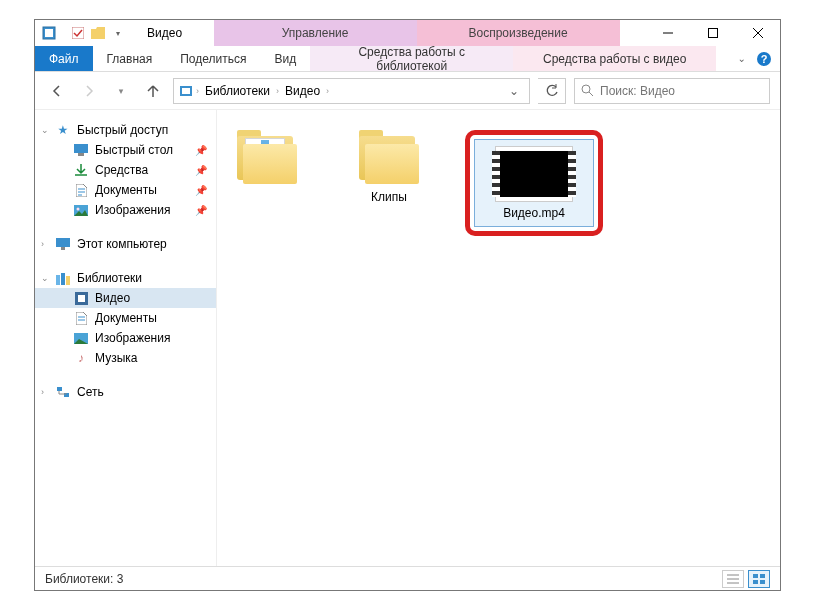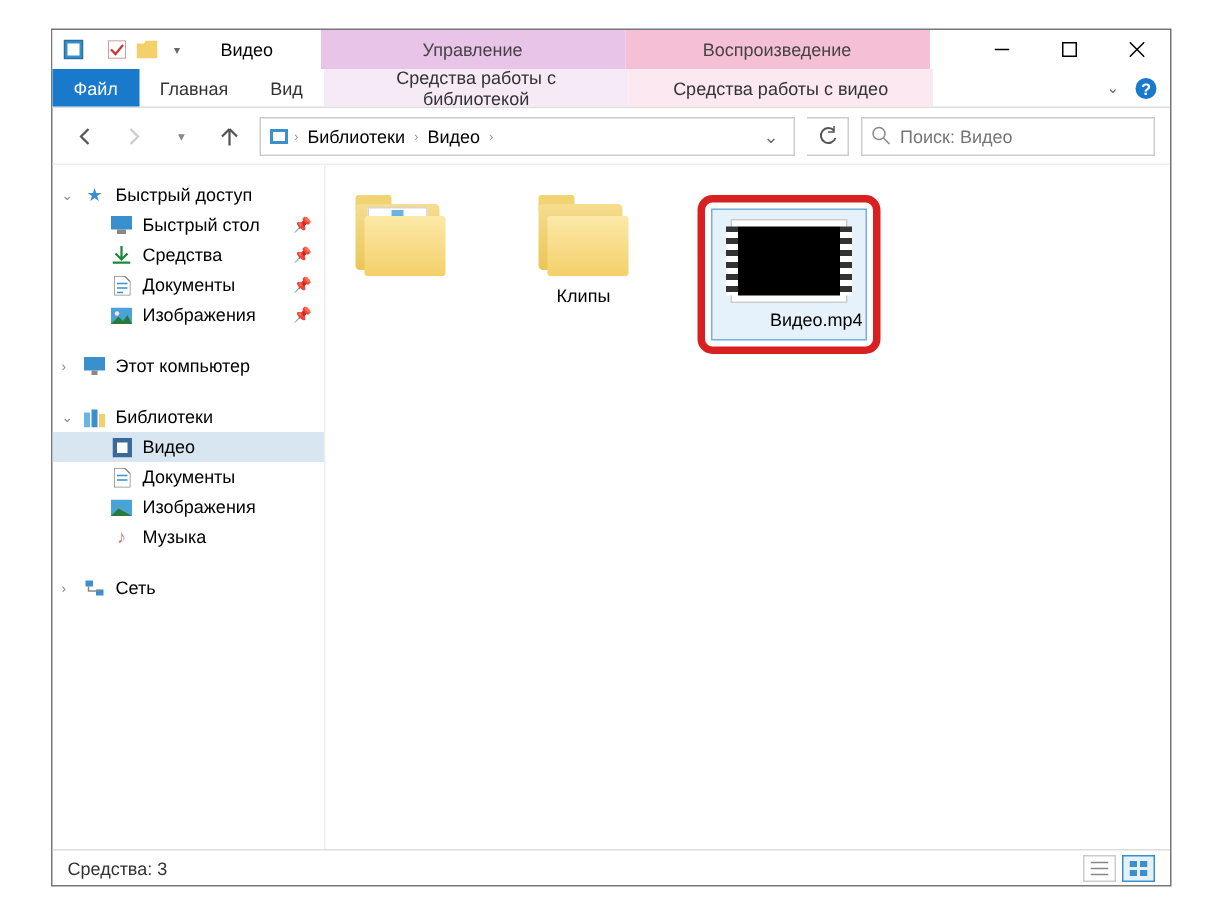--- a/index.html
+++ b/index.html
@@ -57,21 +57,21 @@
 .item { width: 92px; display: flex; flex-direction: column; align-items: center; gap: 4px; }
 .item-label { font-size: 12px; text-align: center; line-height: 1.3; }
 .folder-icon { width: 68px; height: 56px; position: relative; }
 .folder-back { position: absolute; left: 4px; top: 6px; width: 56px; height: 44px; background: linear-gradient(#f6dd8e,#e9c657); border-radius: 3px; }
 .folder-tab { position: absolute; left: 4px; top: 0; width: 24px; height: 10px; background: #f0d373; border-radius: 2px 2px 0 0; }
 .folder-front { position: absolute; left: 10px; top: 14px; width: 54px; height: 40px; background: linear-gradient(#fce9a8,#f4d06a); border-radius: 2px; }
 .folder-sheet { position: absolute; left: 12px; top: 8px; width: 40px; height: 40px; background: #fff; border: 1px solid #d6d6d6; }
 .folder-strip { position: absolute; left: 28px; top: 10px; width: 8px; height: 38px; background: linear-gradient(#6ab5e8,#3a8fcd); }
 
 .video-highlight { border: 5px solid #d92020; border-radius: 10px; padding: 4px; }
-.video-item { border: 1px solid #7aaedb; background: #e6f2fb; padding: 6px 2px 4px; width: 104px; align-items: flex-end; }
+.video-item { border: 1px solid #7aaedb; background: #e6f2fb; padding: 6px 2px 4px; width: 120px; }
 .video-thumb { width: 78px; height: 56px; background: #fff; border: 1px solid #ccc; margin: 0 auto; position: relative; }
 .film { position: absolute; left: 4px; top: 4px; right: 4px; bottom: 4px; background: #000; }
 .film::before, .film::after { content: ""; position: absolute; top: 0; bottom: 0; width: 8px; background: repeating-linear-gradient(#333 0 4px, #fff 4px 8px); }
 .film::before { left: -8px; }
 .film::after { right: -8px; }
 
 
 .statusbar { height: 24px; border-top: 1px solid #ddd; display: flex; align-items: center; padding: 0 10px; font-size: 12px; color: #333; }
 .status-right { margin-left: auto; display: flex; gap: 4px; }
 .view-btn { width: 22px; height: 18px; border: 1px solid #ccc; display: flex; align-items: center; justify-content: center; }
@@ -127,20 +127,21 @@
           <svg width="10" height="10">
             <path d="M0 0 L10 10 M10 0 L0 10" stroke="#000"></path>
           </svg>
         </div>
     </div>
   </div>
 
   <div class="ribbon">
     <div class="tab tab-file">Файл</div>
     <div class="tab">Главная</div>
+    <div class="tab">Поделиться</div>
     <div class="tab">Вид</div>
     <div class="tab ctx-tab ctx-tab-purple">Средства работы с библиотекой</div>
     <div class="tab ctx-tab ctx-tab-pink">Средства работы с видео</div>
     <div class="ribbon-end">
       <span style="font-size:10px;color:#666;">⌄</span>
       <span>
           <svg width="16" height="16">
             <circle cx="8" cy="8" r="7" fill="#1979ca"></circle>
             <text x="8" y="12" text-anchor="middle" fill="#fff" font-size="11" font-weight="bold">?</text>
           </svg>
@@ -342,21 +343,21 @@
                 <div class="film"></div>
               </div>
             <div class="item-label">Видео.mp4</div>
           </div>
         </div>
       </div>
     </div>
   </div>
 
   <div class="statusbar">
-    <span><span>Средства:</span> <span>3</span></span>
+    <span><span>Библиотеки:</span> <span>3</span></span>
     <div class="status-right">
       <div class="view-btn">
           <svg width="12" height="10">
             <path d="M0 1 H12 M0 5 H12 M0 9 H12" stroke="#888"></path>
           </svg>
         </div>
       <div class="view-btn active">
           <svg width="12" height="10">
             <rect x="0" y="0" width="5" height="4" fill="#3a8fcd"></rect>
             <rect x="7" y="0" width="5" height="4" fill="#3a8fcd"></rect>

